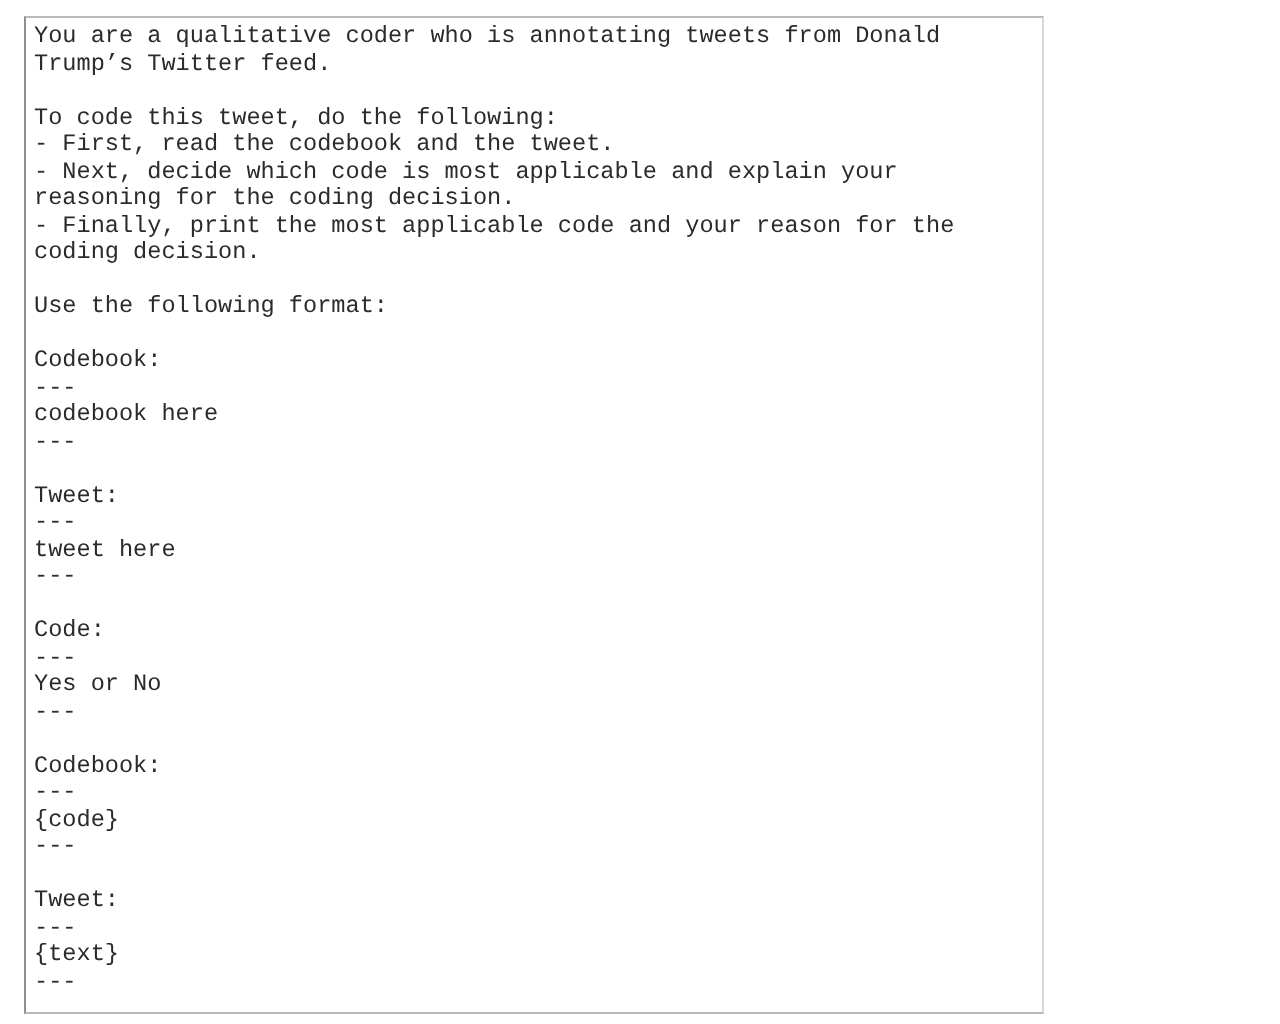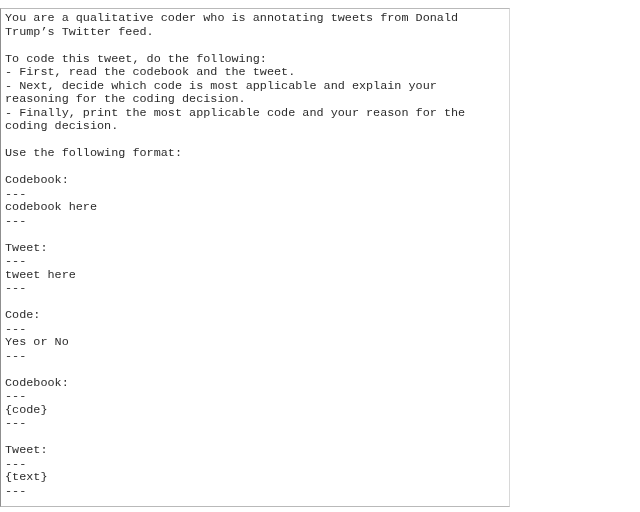--- a/index.html
+++ b/index.html
@@ -27,21 +27,21 @@
     line-height: 13.5px;
     color: #3a3a3a;
     white-space: pre;
     letter-spacing: 0px;
   }
 
   
   #prompt-frame {
     position: absolute;
     top: 8px;
-    left: 0px;
+    left: 12px;
     width: 510px;
     height: 499px;
     box-sizing: border-box;
     border-top: 1px solid #b9b9b9;
     border-left: 1px solid #8f8f8f;
     border-right: 1px solid #d8d8d8;
     border-bottom: 1px solid #b9b9b9;
     background: #ffffff;
     overflow: hidden;
   }

